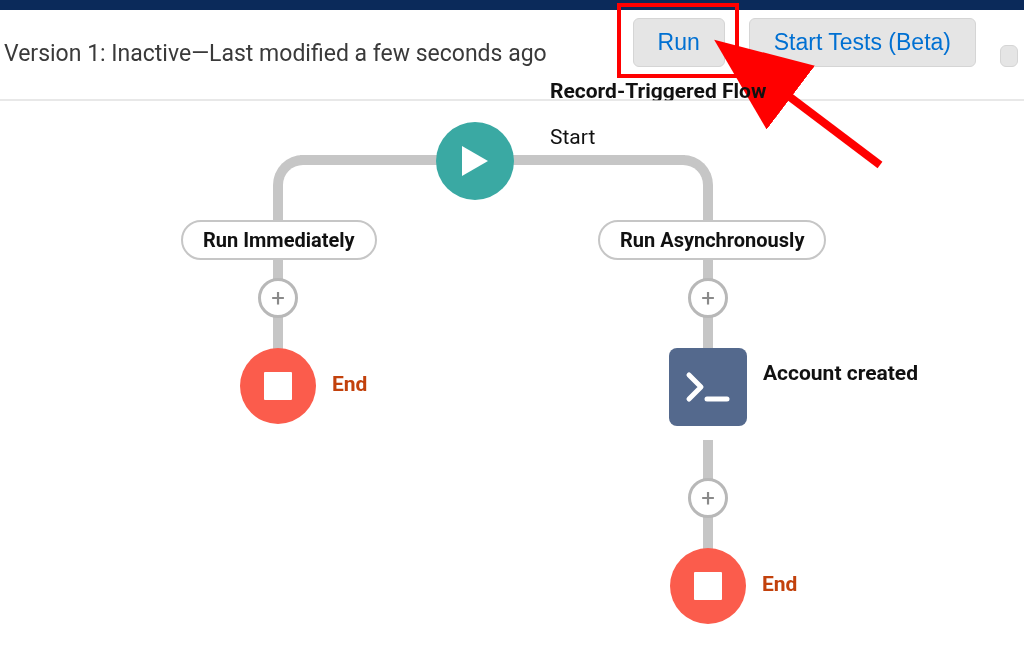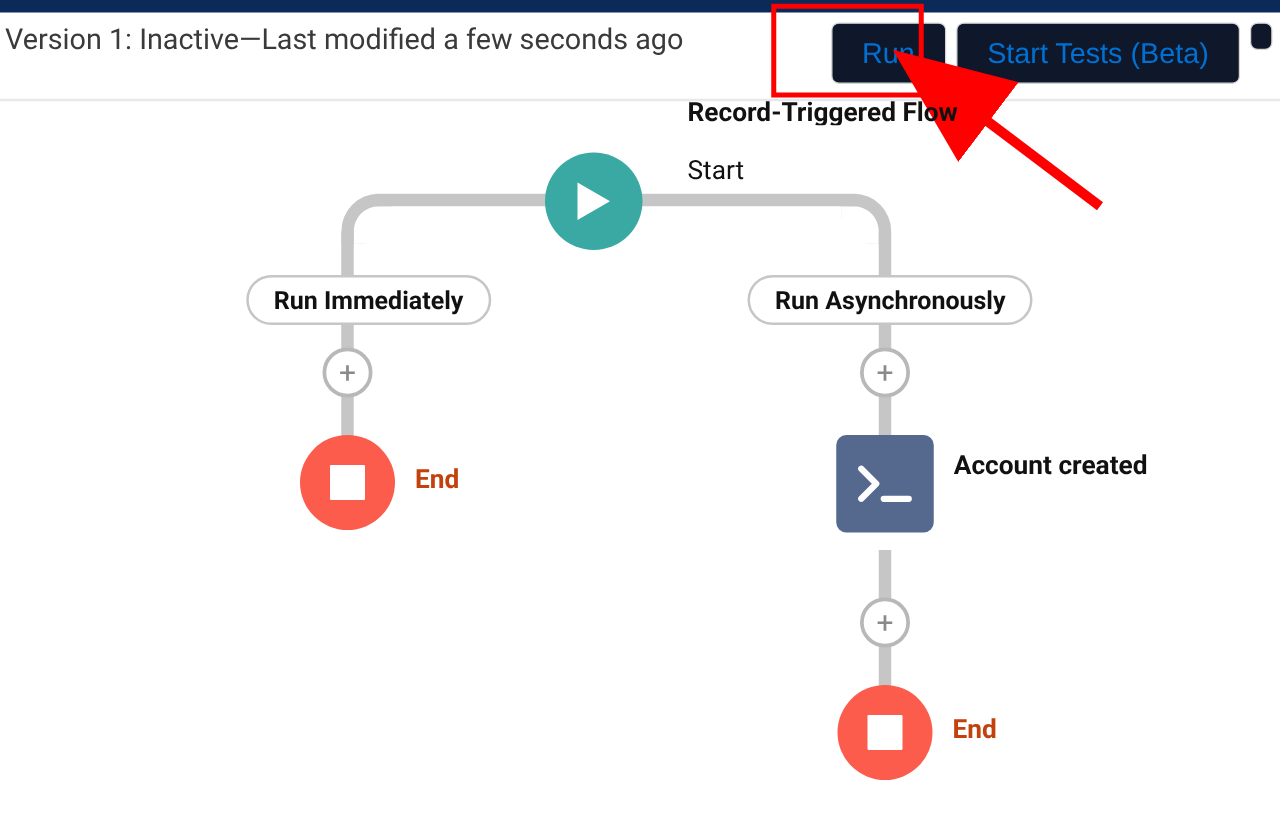--- a/index.html
+++ b/index.html
@@ -2,32 +2,32 @@
 <html><head>
 <meta charset="utf-8">
 <style>
   * { box-sizing: border-box; margin: 0; padding: 0; }
   html, body { width: 1024px; height: 659px; overflow: hidden; font-family: -apple-system, BlinkMacSystemFont, "Segoe UI", Roboto, "Helvetica Neue", Arial, sans-serif; background: #fff; }
   .topbar {
     position: absolute; top: 0; left: 0; right: 0;
     border-top: 10px solid #0b2a5a;
   }
   .toolbar {
-    display: flex; align-items: flex-start;
-    padding: 8px 6px 12px 4px;
+    display: flex; align-items: flex-end;
+    padding: 8px 6px 32px 4px;
     border-bottom: 2px solid #e8e8e8;
-    gap: 8px;
+    gap: 24px;
   }
   .status-text {
     font-size: 23px; color: #3a3a3a; white-space: nowrap;
     margin-right: auto;
   }
   .btn {
     border: 1px solid #d5d5d5;
-    background: #0f172a;
+    background: #e5e5e5;
     color: #0070d2;
     font-size: 23px;
     padding: 10px 24px;
     border-radius: 6px;
     cursor: pointer;
     white-space: nowrap;
   }
   .btn-more { padding: 10px 8px; }
   .highlight-box {
     position: absolute;
@@ -134,21 +134,21 @@
   <div class="connector v" style="left:703px; top:105px; height:190px;"></div>
 
   <div class="connector v" style="left:703px; top:360px; height:140px;"></div>
 
   <div class="start-node" style="left:436px; top:42px;">
     <svg width="30" height="34" viewBox="0 0 30 34">
       <polygon points="2,2 28,17 2,32" fill="#ffffff"></polygon>
     </svg>
   </div>
 
-  <div class="pill" style="left:197px; top:140px;">Run Immediately</div>
+  <div class="pill" style="left:181px; top:140px;">Run Immediately</div>
   <div class="pill" style="left:598px; top:140px;">Run Asynchronously</div>
 
   <div class="plus-node" style="left:258px; top:198px;">
     <span>+</span>
   </div>
   <div class="plus-node" style="left:688px; top:198px;">
     <span>+</span>
   </div>
   <div class="plus-node" style="left:688px; top:398px;">
     <span>+</span>

